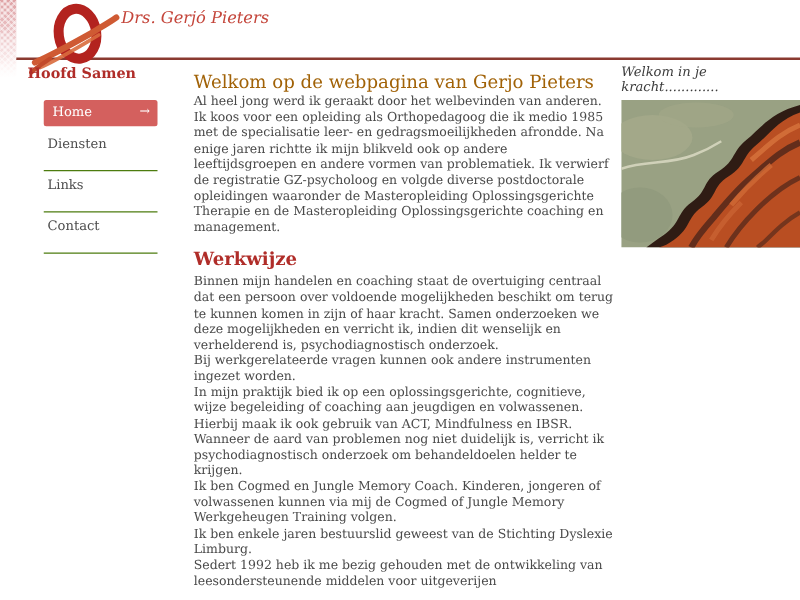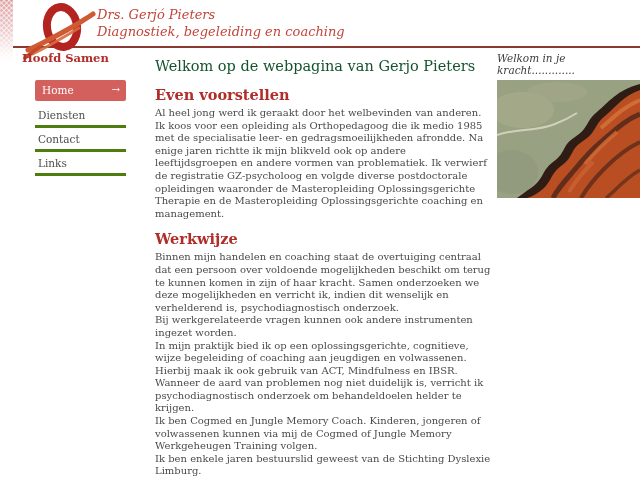--- a/index.html
+++ b/index.html
@@ -31,30 +31,30 @@
   .site-title{font-size:13px;line-height:17px;}
   .site-subtitle{font-size:13px;line-height:17px;}
   
   .sidebar{position:absolute;left:20px;top:51px;width:121px;}
   .sidebar-heading{
     margin:0 2px 3px 2px;font-size:11.5px;font-weight:bold;color:#b02d29;
   }
   .menu{list-style:none;margin:15px;padding:0;}
   .menu li{
     position:relative;font-size:10.5px;color:#4d4d4d;
-    padding:5px 4px 4px 3px;border-bottom:3px solid #4d7c0f;cursor:pointer;
+    padding:5px 4px 15px 3px;border-bottom:1px solid #4d7c0f;cursor:pointer;
   }
   .menu li.active{
     background:#d4605e;color:#ffffff;border-bottom:none;border-radius:2px;
     margin-bottom:3px;padding:4px 6px 5px 7px;
   }
   .menu li.active .arrow{position:absolute;right:6px;top:4px;font-size:10px;color:#ffffff;}
   
   .main{position:absolute;left:155px;top:50px;width:336px;color:#4a4a4a;}
-  .welcome{margin:6px 0 0 0;font-size:14.5px;font-weight:normal;color:#14532d;line-height:20px;}
+  .welcome{margin:6px 0 0 0;font-size:14.5px;font-weight:normal;color:#a16207;line-height:20px;}
   .section h2{margin:9px 0 3px 0;font-size:14.5px;font-weight:bold;color:#b02d29;line-height:19px;}
   .section p{margin:0;font-size:10px;line-height:12.6px;white-space:pre-line;}
   
   .rightcol{position:absolute;left:497px;top:50px;width:143px;}
   .photo-caption{font-size:10.5px;font-style:italic;color:#3c3c3c;margin:2px 0 4px 0;}
   .photo{width:143px;height:118px;display:block;}
 </style>
 </head>
 <body>
 
@@ -70,48 +70,46 @@
           <ellipse cx="44" cy="25" rx="15" ry="20" fill="none" stroke="#b3231f" stroke-width="8" transform="rotate(-8 44 25)"></ellipse>
           <path d="M10,48 C24,42 40,33 56,24 C62,20 68,17 75,12" stroke="#cf5a33" stroke-width="5" fill="none" stroke-linecap="round"></path>
           <path d="M14,52 C28,46 44,36 61,26" stroke="#d96b3d" stroke-width="3" fill="none" stroke-linecap="round" opacity="0.9"></path>
           <path d="M7,56 C11,52 16,49 22,45" stroke="#c24a2a" stroke-width="3.5" fill="none" stroke-linecap="round"></path>
         </svg>
       </span>
     </a>
 
     <div class="titles">
       <div class="site-title">Drs. Gerjó Pieters</div>
-      <div class="site-subtitle">Diagnostiek, begeleiding en coaching</div>
     </div>
   </div>
 
   <div class="sidebar">
     <h3 class="sidebar-heading">Hoofd Samen</h3>
     <ul class="menu">
       <li class="active">
         <span>Home</span>
         <span class="arrow">→</span>
       </li>
       <li>
         <span>Diensten</span>
       </li>
       <li>
-        <span>Contact</span>
+        <span>Links</span>
       </li>
       <li>
-        <span>Links</span>
+        <span>Contact</span>
       </li>
     </ul>
   </div>
 
   <div class="main">
     <h1 class="welcome">Welkom op de webpagina van Gerjo Pieters</h1>
 
     <div class="section">
-      <h2>Even voorstellen</h2>
       <p>Al heel jong werd ik geraakt door het welbevinden van anderen. Ik koos voor een opleiding als Orthopedagoog die ik medio 1985 met de specialisatie leer- en gedragsmoeilijkheden afrondde. Na enige jaren richtte ik mijn blikveld ook op andere leeftijdsgroepen en andere vormen van problematiek. Ik verwierf de registratie GZ-psycholoog en volgde diverse postdoctorale opleidingen waaronder de Masteropleiding Oplossingsgerichte Therapie en de Masteropleiding Oplossingsgerichte coaching en management.</p>
     </div>
 
     <div class="section">
       <h2>Werkwijze</h2>
       <p>Binnen mijn handelen en coaching staat de overtuiging centraal dat een persoon over voldoende mogelijkheden beschikt om terug te kunnen komen in zijn of haar kracht. Samen onderzoeken we deze mogelijkheden en verricht ik, indien dit wenselijk en verhelderend is, psychodiagnostisch onderzoek.
 Bij werkgerelateerde vragen kunnen ook andere instrumenten ingezet worden.</p>
     </div>
 
     <div class="section">

